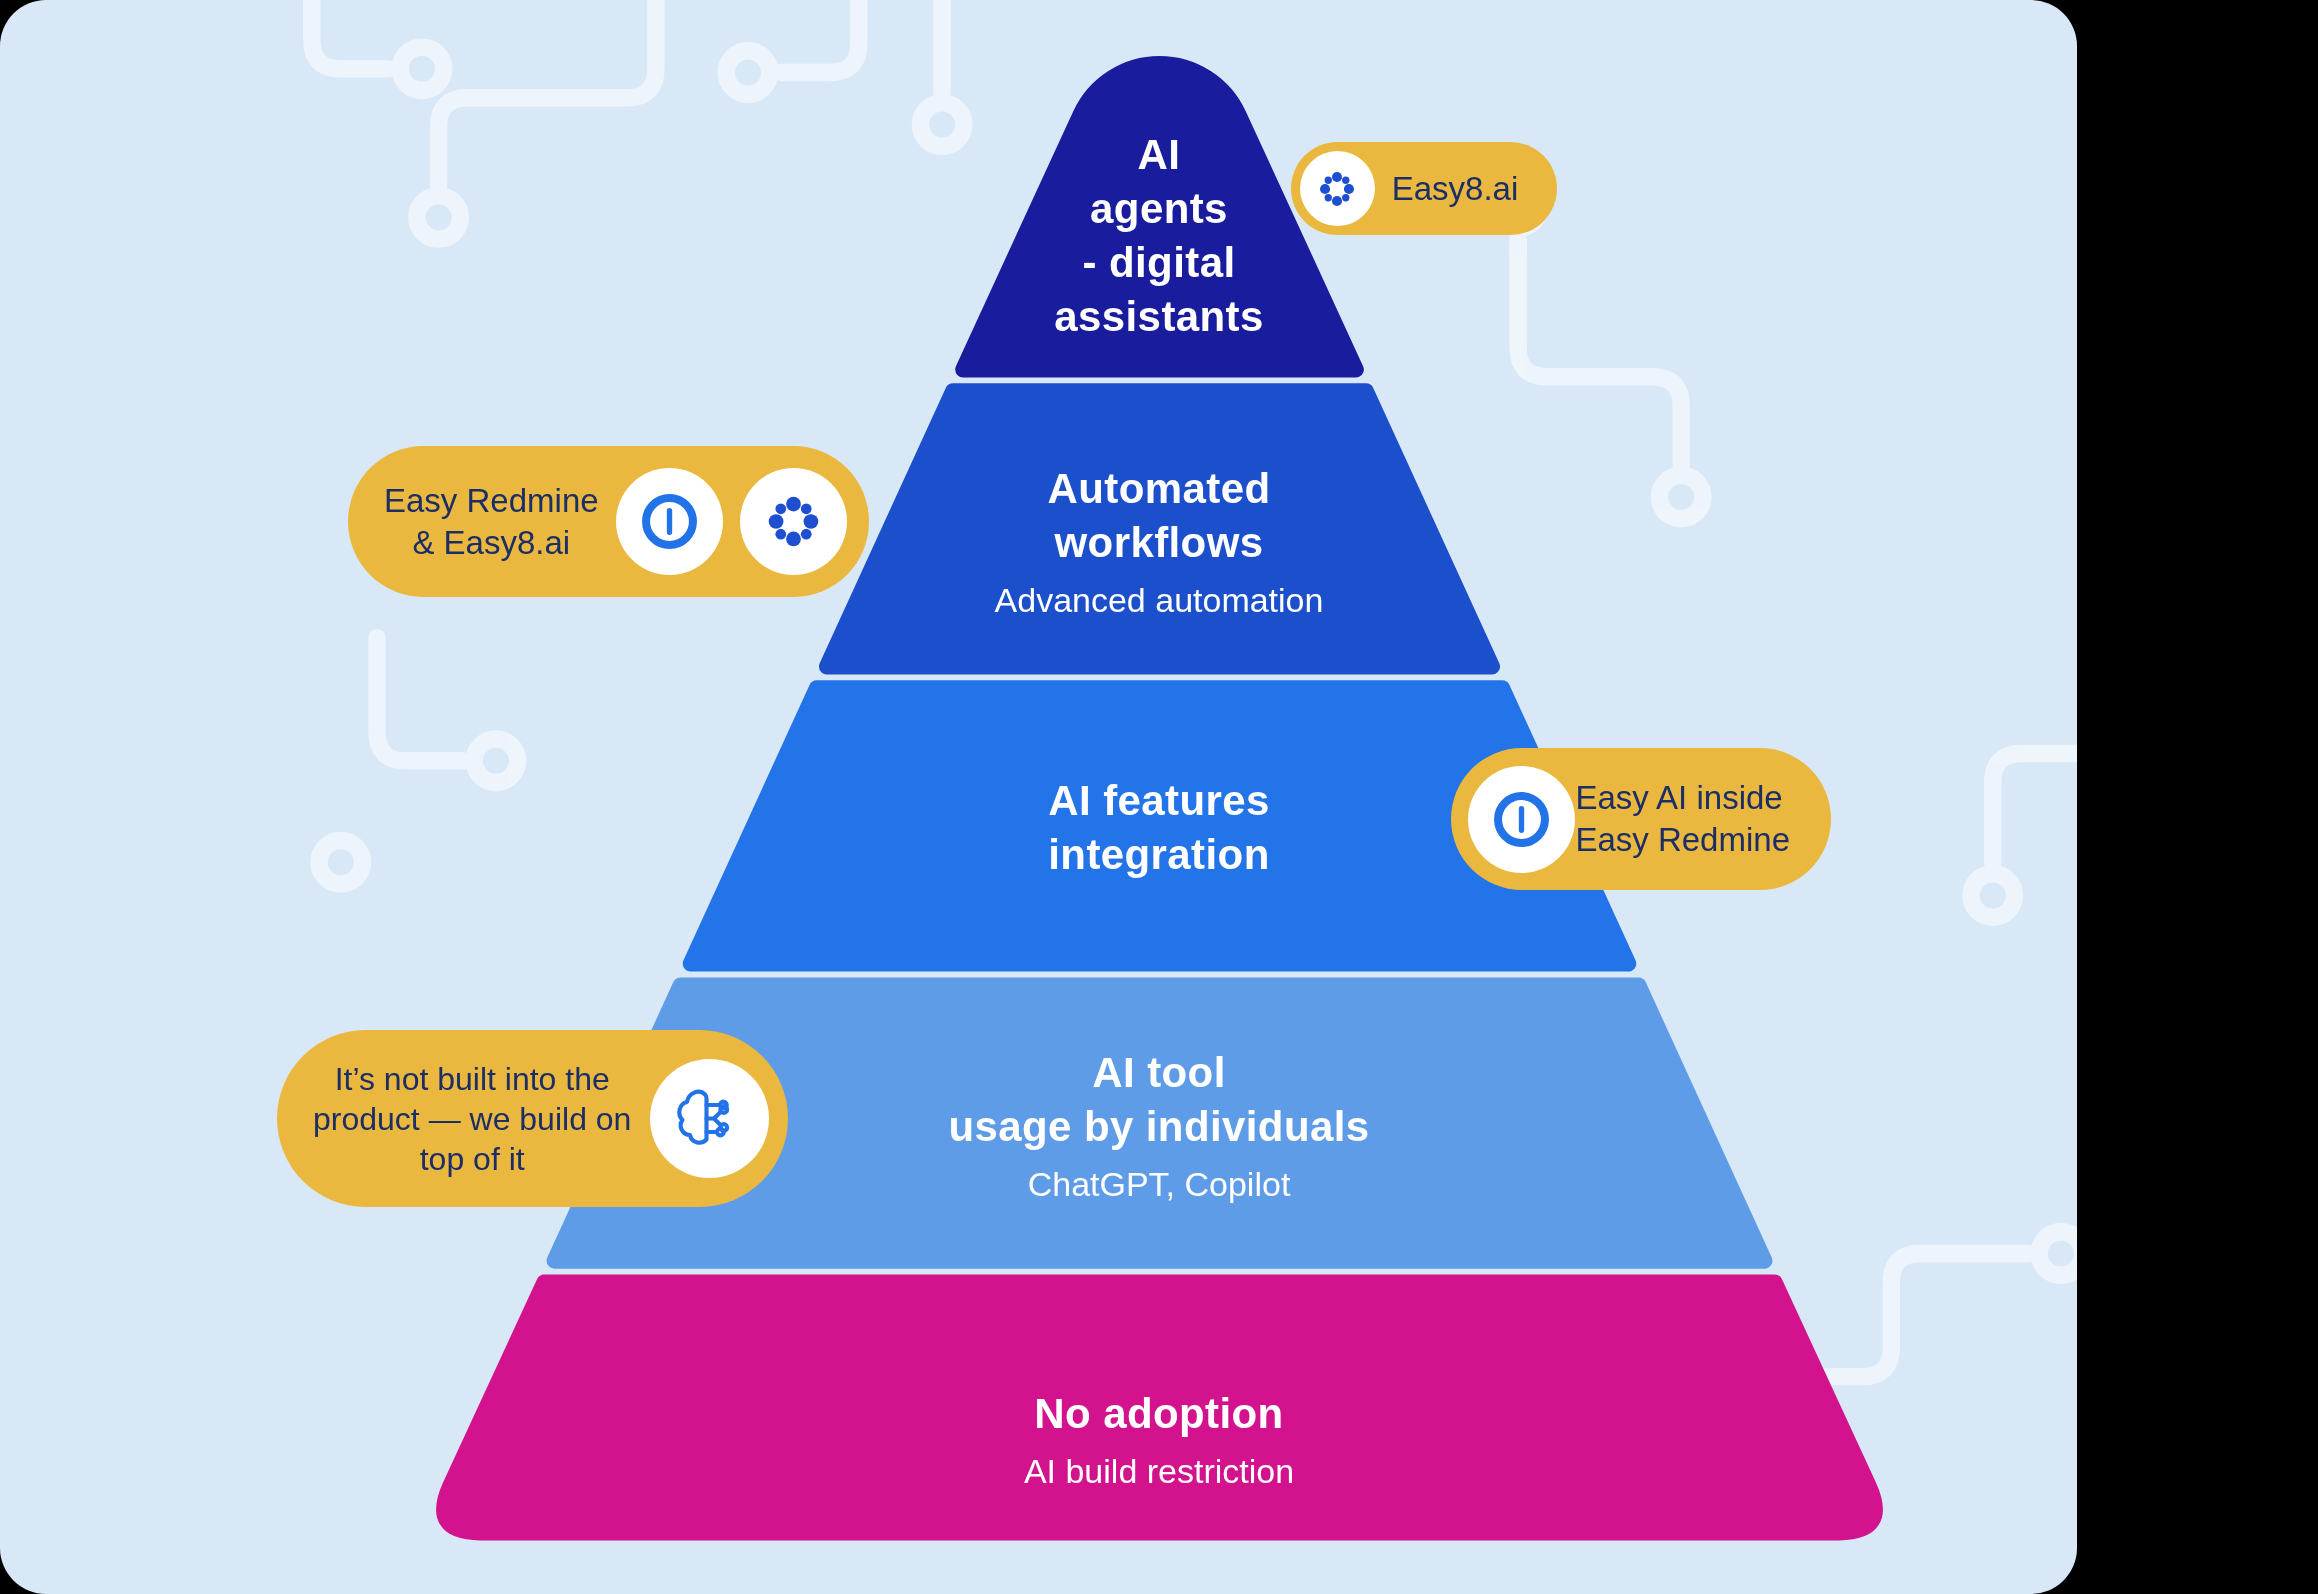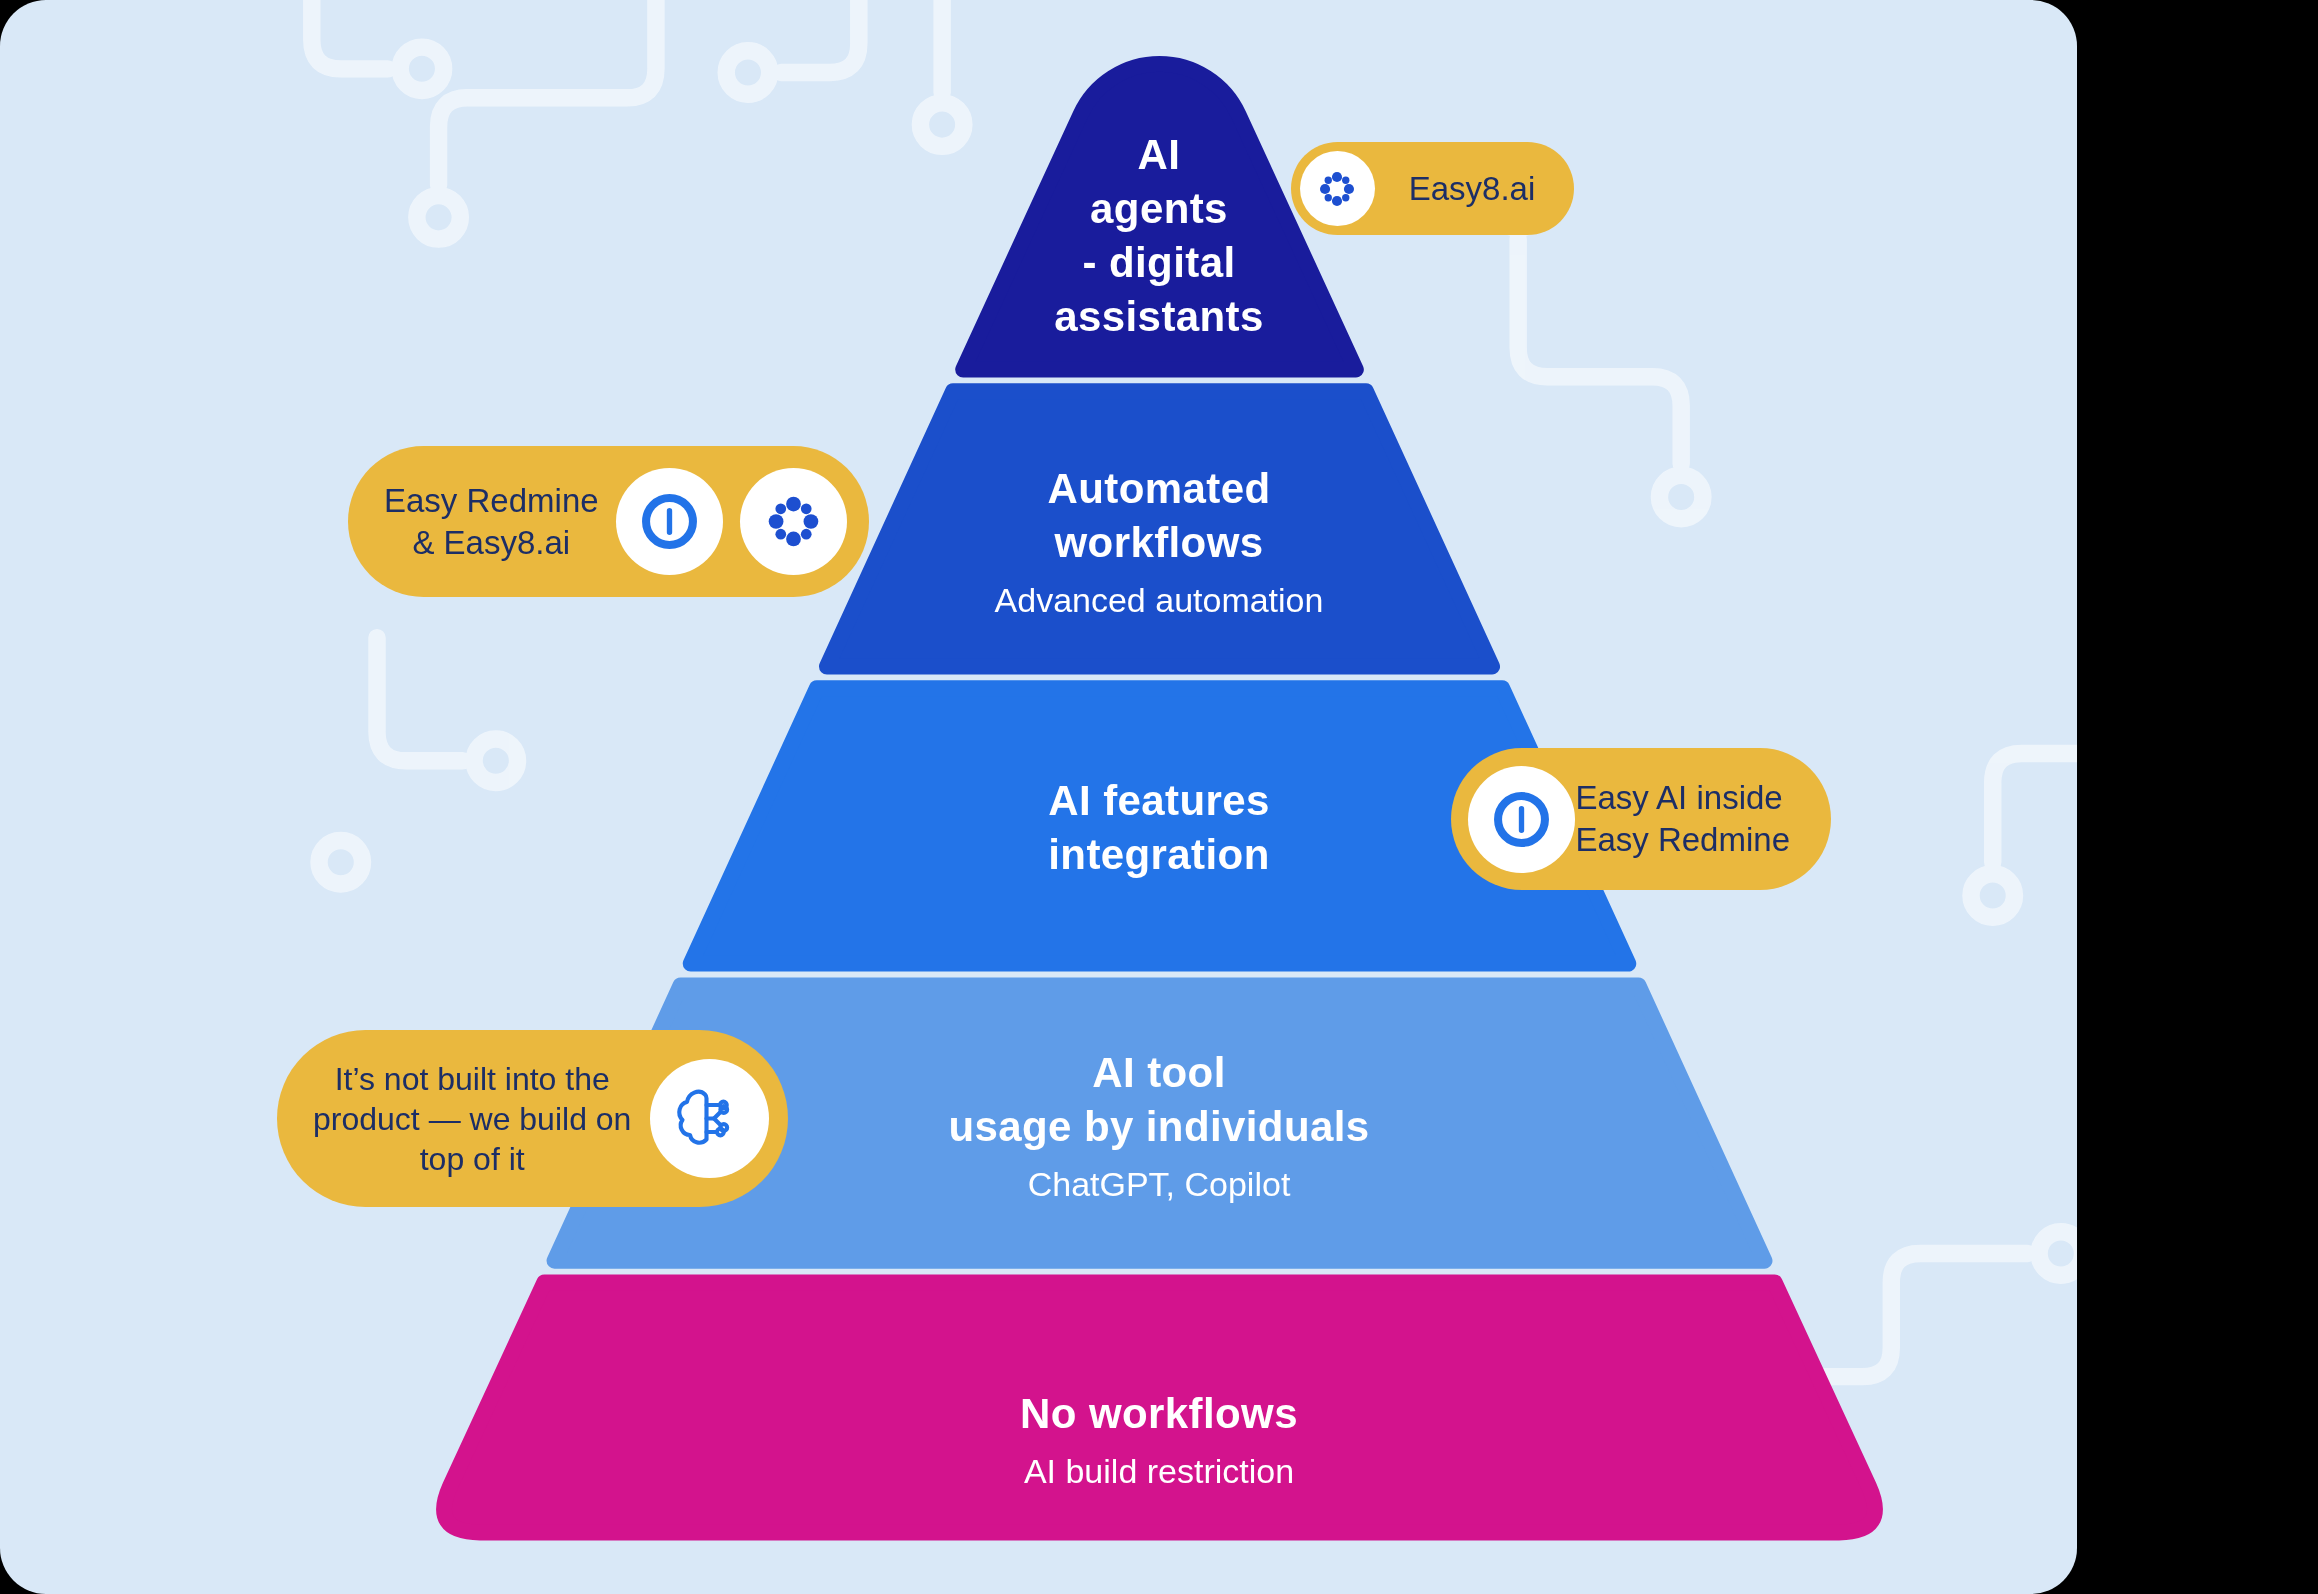--- a/index.html
+++ b/index.html
@@ -65,21 +65,21 @@
     line-height: 40px;
   }
   .badge-circle {
     background: #ffffff;
     border-radius: 50%;
     display: flex;
     align-items: center;
     justify-content: center;
     flex: none;
   }
-  .badge1 { left: 1291px; top: 142px; height: 93px; padding: 0 39px 0 8.7px; gap: 34px; }
+  .badge1 { left: 1291px; top: 142px; height: 93px; padding: 0 39px 0 8.7px; gap: 17px; }
   .badge1 .badge-circle { width: 75px; height: 75px; }
   .badge1 .icon { width: 46px; height: 46px; }
 
   .badge2 { left: 348px; top: 446px; height: 151px; padding: 0 22px 0 36px; gap: 17.4px; }
   .badge2 .badge-circle { width: 107px; height: 107px; }
   .badge2 .icon { width: 67px; height: 67px; }
 
   .badge3 { left: 1451px; top: 748px; height: 142px; padding: 0 41px 0 17.4px; }
   .badge3 .badge-circle { width: 107px; height: 107px; }
   .badge3 .icon { width: 67px; height: 67px; }
@@ -152,21 +152,21 @@
     <div class="title-line">integration</div>
   </div>
 
   <div class="lvl-text lvl4">
     <div class="title-line">AI tool</div>
     <div class="title-line">usage by individuals</div>
     <div class="subtitle">ChatGPT, Copilot</div>
   </div>
 
   <div class="lvl-text lvl5">
-    <div class="title-line">No workflows</div>
+    <div class="title-line">No adoption</div>
     <div class="subtitle">AI build restriction</div>
   </div>
 
   <div class="badge badge1" style="background-color: rgb(234, 184, 62); color: rgb(28, 46, 102);">
     <div class="badge-circle">
       <svg class="icon" viewBox="0 0 100 100">
           <use href="#icon-easy8"></use>
         </svg>
     </div>
     <div class="badge-text">

